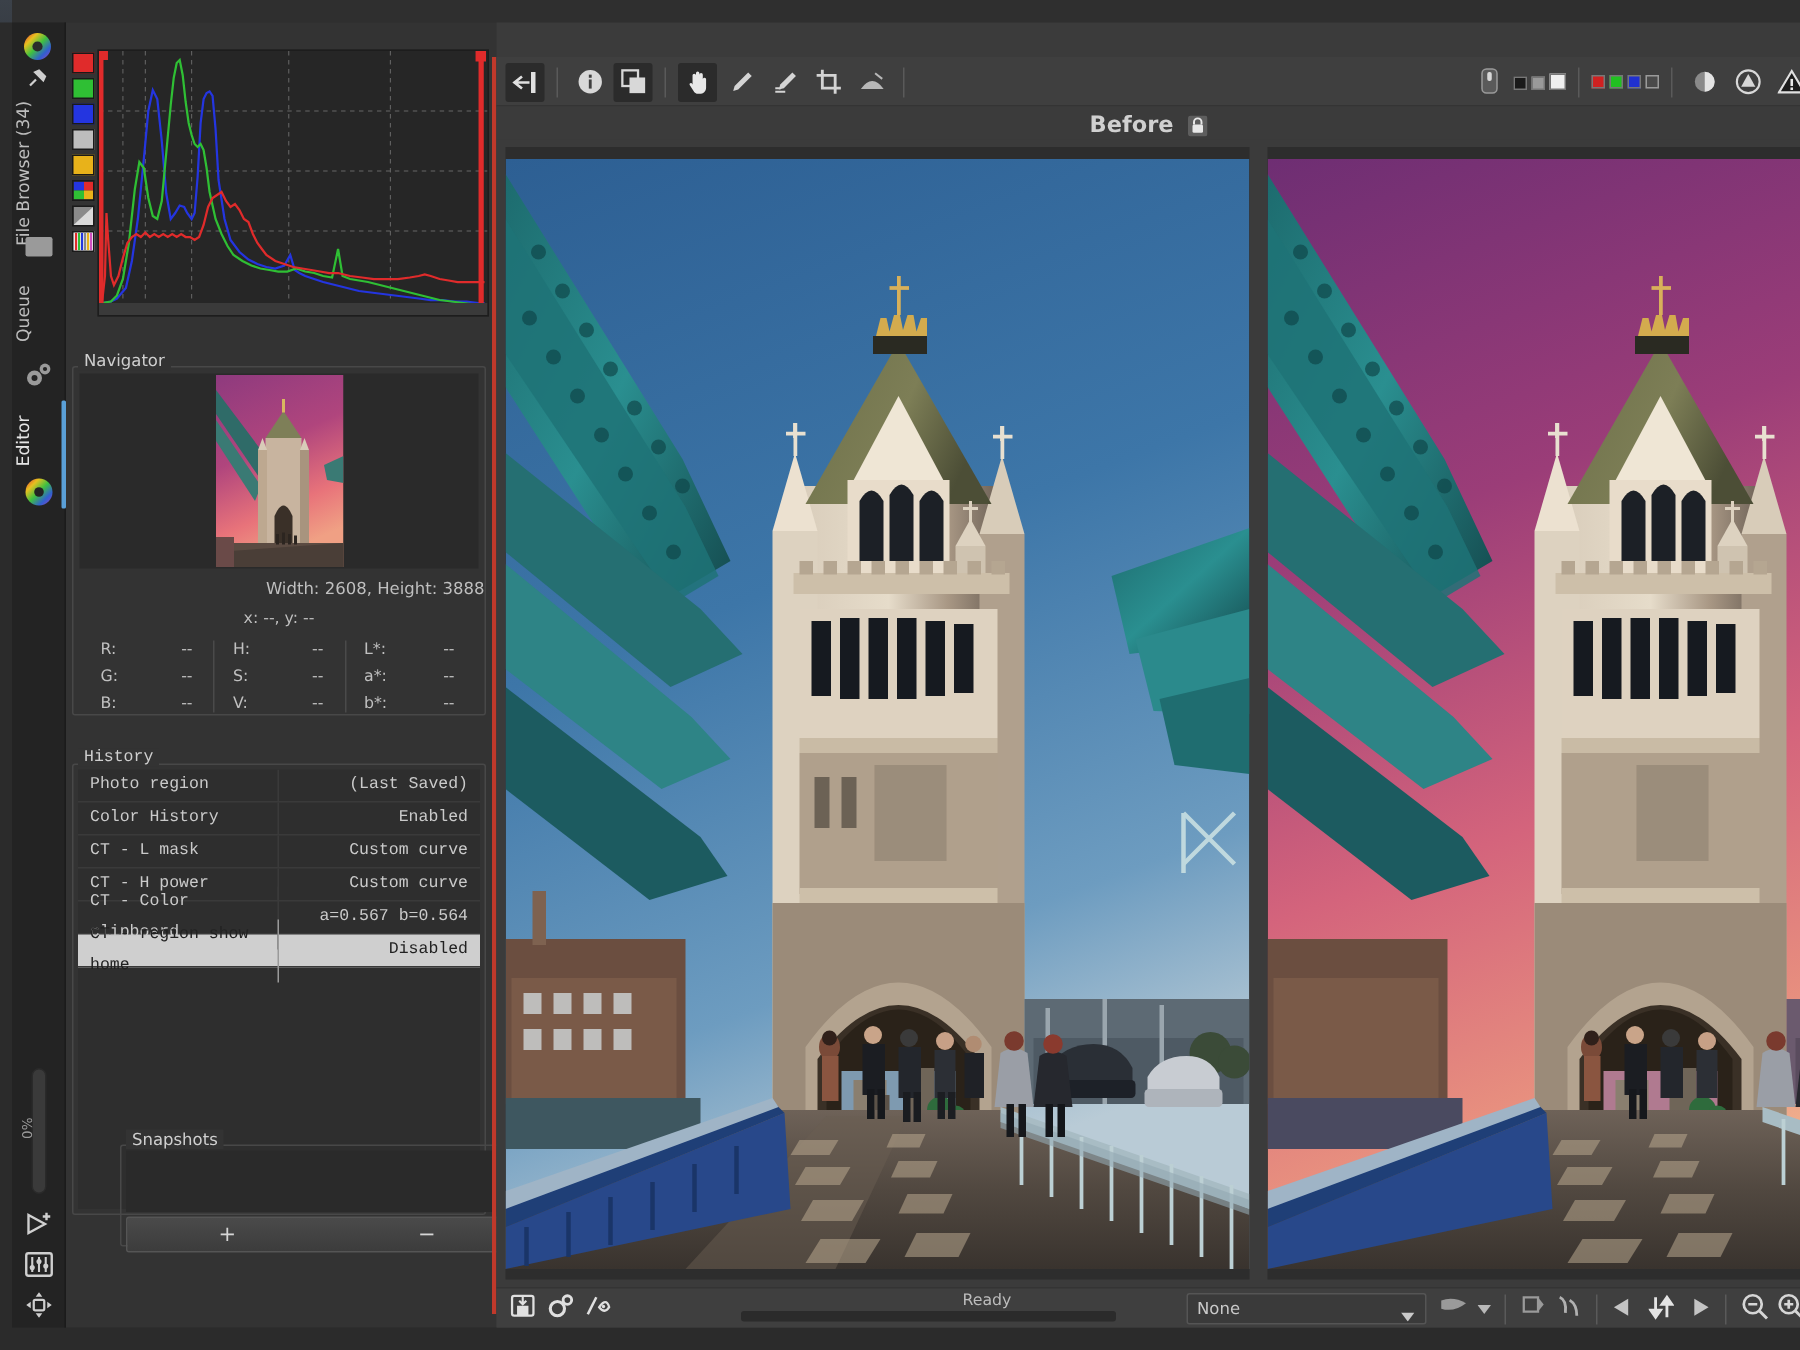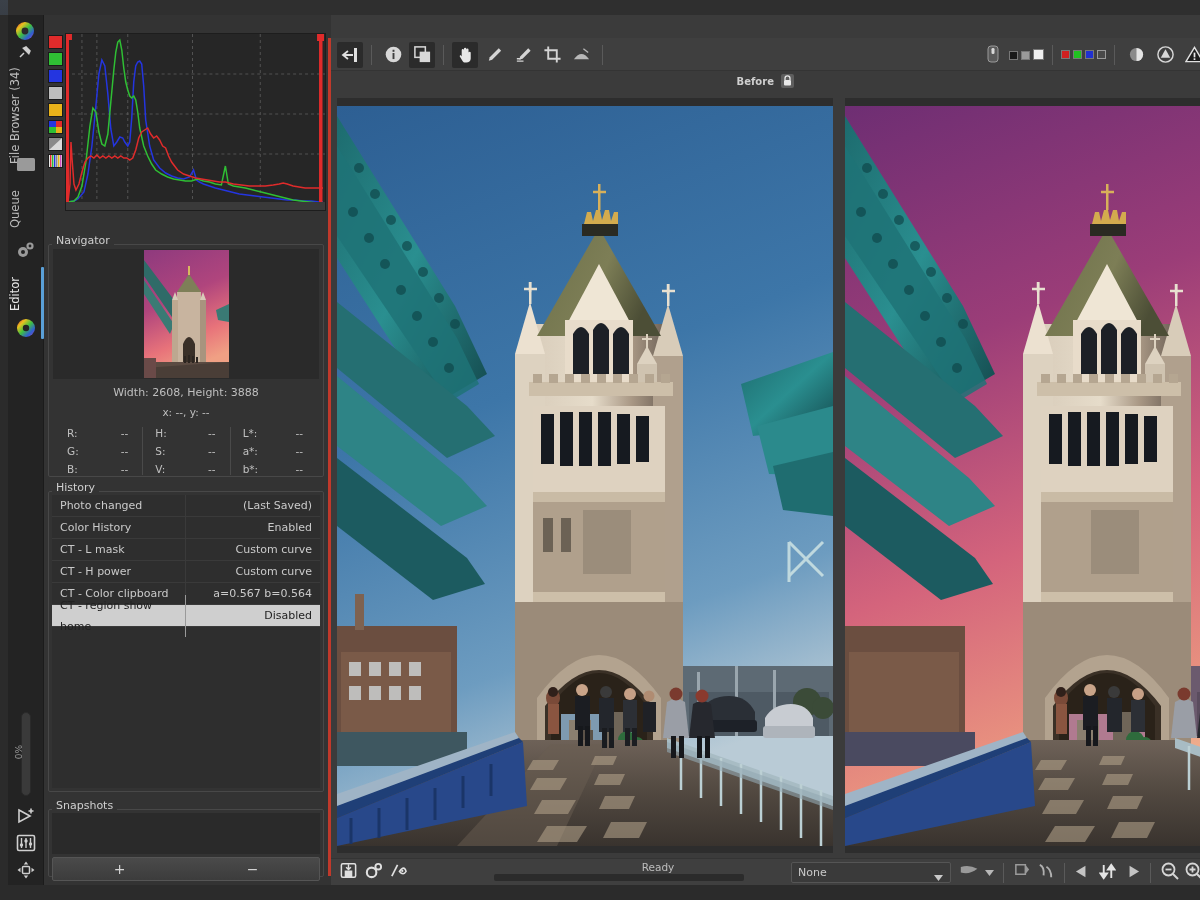--- a/index.html
+++ b/index.html
@@ -92,47 +92,47 @@
 
   
   #navigator{ top:220px; height:242px; }
   .nav-thumbwrap{
     position:absolute; left:4px; top:4px; right:4px; height:130px;
     background:#2a2a2a; display:flex; align-items:center; justify-content:center;
     overflow:hidden;
   }
   .nav-thumb{ width:85px; height:128px; }
   .nav-dims{
-    position:absolute; left:0; right:0; top:141px; text-align:center;
+    position:absolute; left:0; right:0; top:141px; text-align:right;
     font-size:11px; color:#bfbfbf;
   }
   .nav-xy{
     position:absolute; left:0; right:0; top:161px; text-align:center;
     font-size:10.5px; color:#bfbfbf;
   }
   .nav-grid{
     position:absolute; left:6px; right:6px; top:182px; height:48px;
     display:grid; grid-template-columns:1fr 1fr 1fr;
   }
   .nav-cell{ position:relative; display:flex; flex-direction:column; justify-content:space-between; }
   .nav-cell+.nav-cell{ border-left:1px solid #4a4a4a; }
   .nav-row{ display:flex; justify-content:space-between; padding:0 14px 0 12px; font-size:10.5px; color:#c0c0c0; }
 
   
-  #history{ top:467px; height:310px; }
+  #history{ top:485px; height:310px;font-family:Liberation Mono, monospace; }
   .hist-list{ position:absolute; left:3px; top:3px; right:3px; bottom:3px; background:#2e2e2e; overflow:hidden; }
   .hrow{ display:flex; height:22px; align-items:center; border-bottom:1px solid #3a3a3a; }
   .hrow .a{ flex:0 0 50%; padding-left:8px; font-size:11px; color:#cacaca; border-right:1px solid #3a3a3a; line-height:21px;}
   .hrow .b{ flex:1; padding-right:8px; text-align:right; font-size:11px; color:#cacaca; line-height:21px;}
   .hrow.sel{ background:#cfcfcf; }
   .hrow.sel .a, .hrow.sel .b{ color:#222; }
   .hrow.sel .a{ border-right:1px solid #9a9a9a; }
 
   
-  #snapshots{ top:785px; height:77px; }
+  #snapshots{ top:739px; height:77px;margin-left:32px; }
   .snap-list{ position:absolute; left:3px; top:3px; right:3px; height:41px; background:#2a2a2a; }
   .snap-btns{ position:absolute; left:3px; right:3px; top:47px; height:24px; display:flex;
               background:linear-gradient(#4a4a4a,#3c3c3c); border:1px solid #555; border-radius:2px; }
   .snap-btns>div{ flex:1; display:flex; align-items:center; justify-content:center;
                   font-size:14px; color:#d6d6d6; }
 
   
   .accent{ position:absolute; left:328px; top:38px; width:3px; height:838px; background:#c0392b; }
 
   
@@ -148,21 +148,21 @@
   .tbtn{ width:26px; height:26px; display:flex; align-items:center; justify-content:center; border-radius:2px; }
   .tbtn.on{ background:#2b2b2b; }
   .sep{ width:1px; height:20px; background:#5a5a5a; margin:0 5px; }
 
   .beforebar{
     position:absolute; left:0; top:56px; width:869px; height:22px;
     background:#3b3b3b;
   }
   .beforelbl{
     position:absolute; left:0; right:0; top:3px; text-align:center;
-    font-size:10px; color:#d0d0d0; font-weight:bold;
+    font-size:15px; color:#d0d0d0; font-weight:bold;
   }
   .lockico{ display:inline-block; vertical-align:-3px; margin-left:4px; }
 
   .panes{
     position:absolute; left:0; top:78px; width:869px; height:765px;
     background:#3b3b3b;
   }
   .pane{ position:absolute; top:5px; height:755px; background:#2d2d2d; overflow:hidden; }
   .pane.left{ left:6px; width:496px; }
   .pane.right{ left:514px; width:355px; }
@@ -431,21 +431,21 @@
           </div>
         </div>
       </div>
     </div>
 
     <div class="group" id="history">
       <div class="lbl">History</div>
       <div class="box">
         <div class="hist-list">
           <div class="hrow">
-            <div class="a">Photo changed</div>
+            <div class="a">Photo region</div>
             <div class="b">(Last Saved)</div>
           </div>
           <div class="hrow">
             <div class="a">Color History</div>
             <div class="b">Enabled</div>
           </div>
           <div class="hrow">
             <div class="a">CT - L mask</div>
             <div class="b">Custom curve</div>
           </div>

